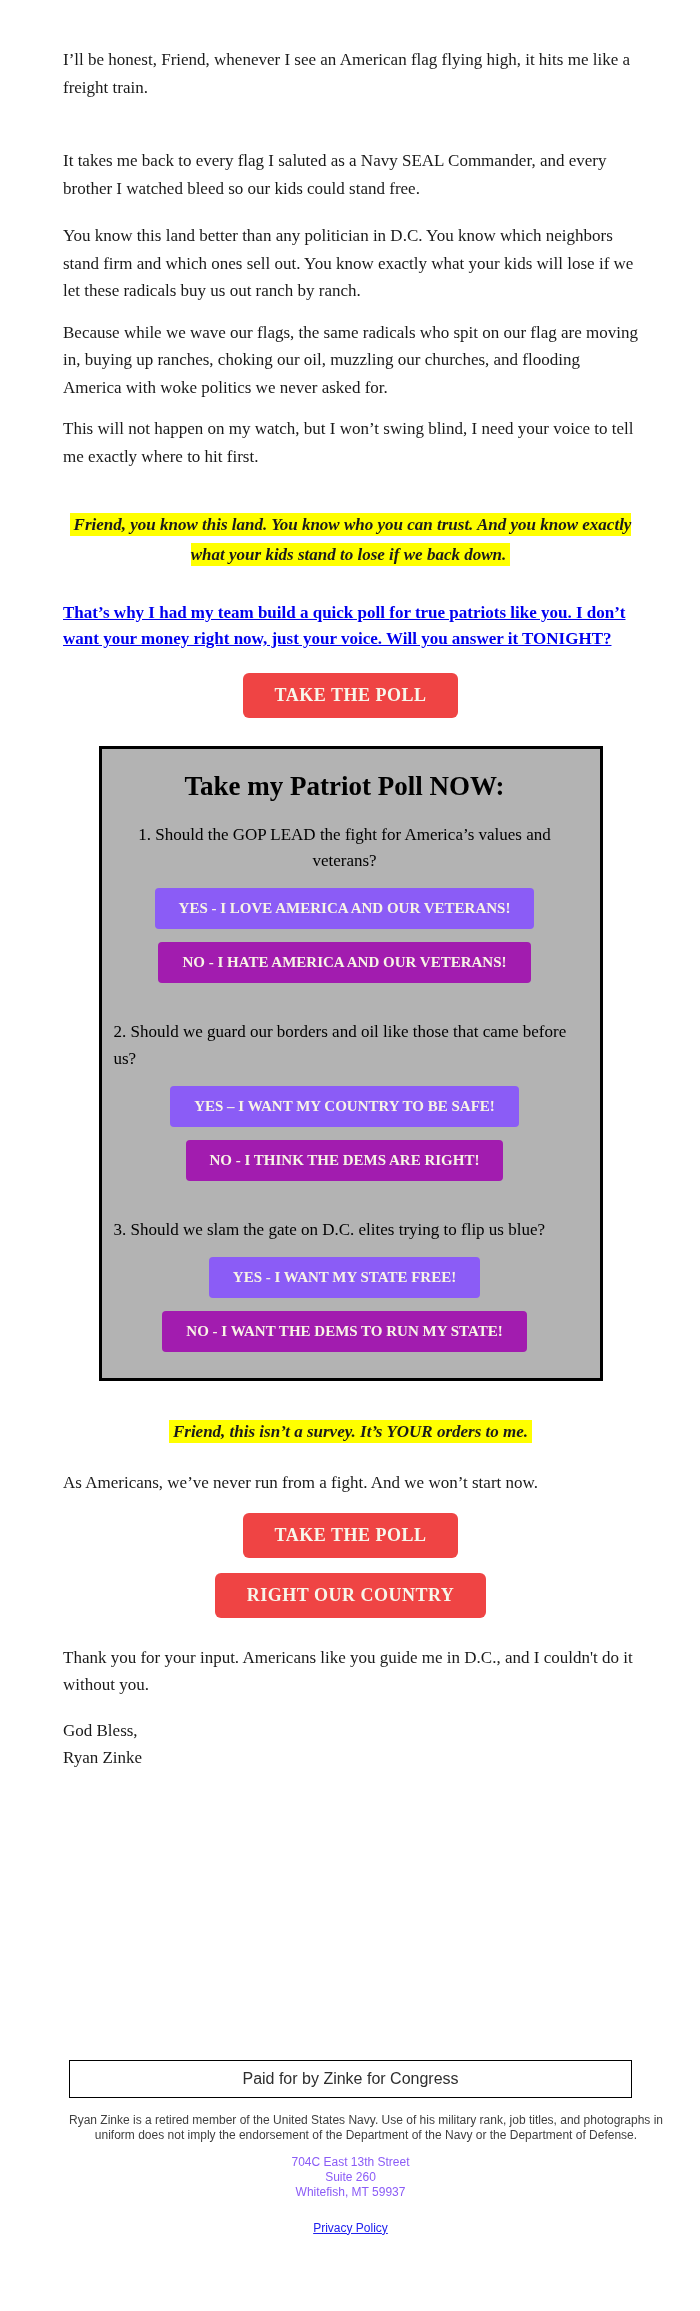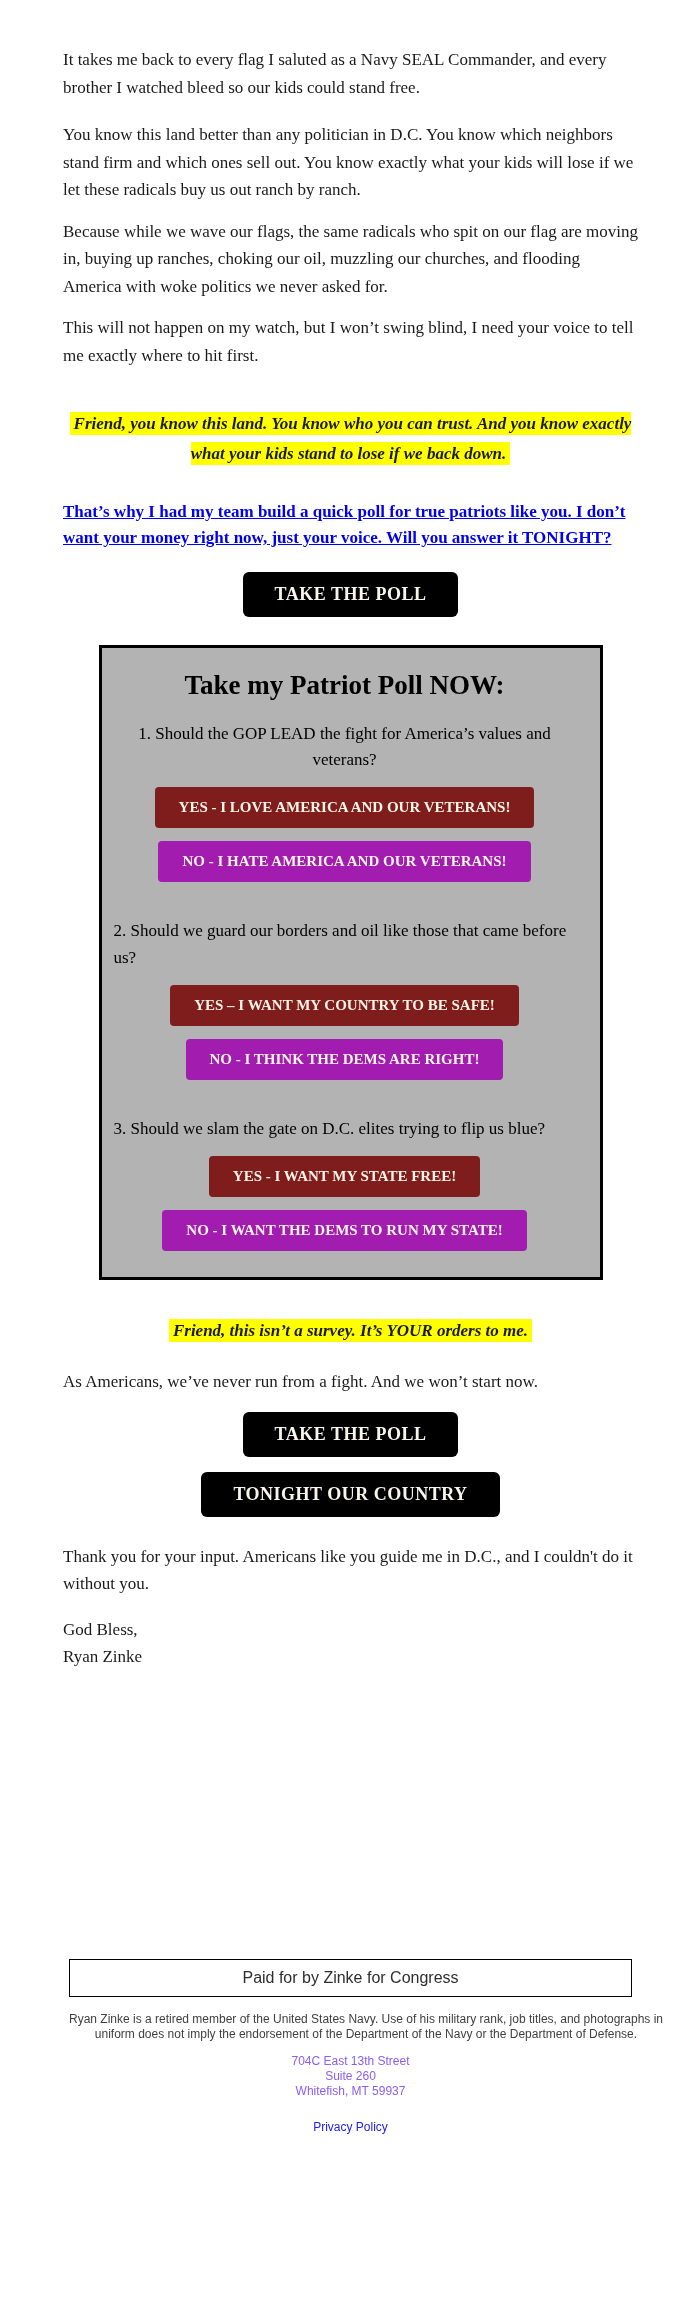--- a/index.html
+++ b/index.html
@@ -53,21 +53,21 @@
     font-weight: bold;
     color: #0000EE;
     text-decoration: underline;
     line-height: 1.55;
     cursor: pointer;
   }
 
   .btn-row { text-align: center; }
   a.big-btn {
     display: inline-block;
-    background: #000000;
+    background: #ef4444;
     color: #f7f6ea;
     font-family: "Liberation Serif", serif;
     font-weight: bold;
     font-size: 18px;
     letter-spacing: 0.5px;
     padding: 12px 32px;
     border-radius: 6px;
     text-decoration: none;
     cursor: pointer;
   }
@@ -101,21 +101,21 @@
     display: inline-block;
     font-family: "Liberation Serif", serif;
     font-weight: bold;
     font-size: 15px;
     padding: 12px 24px;
     border-radius: 4px;
     text-decoration: none;
     cursor: pointer;
     color: #f8f4e6;
   }
-  a.poll-btn.yes { background: #7f1d1d; font-family: Liberation Serif, serif; }
+  a.poll-btn.yes { background: #8b5cf6; font-family: Liberation Serif, serif; }
   a.poll-btn.no  { background: #a21caf; }
   .poll-btn-row { text-align: center; margin-bottom: 13px; }
   .poll-btn-row.no-row { margin-bottom: 0; }
 
   .spacer-footer { height: 288px; }
 
   .footer {
     font-family: "Liberation Sans", sans-serif;
     text-align: center;
     color: #404040;
@@ -137,30 +137,32 @@
   }
   .address {
     font-size: 12px;
     line-height: 1.25;
     color: #8b5cf6;
     margin-bottom: 18px;
   }
   a.privacy-link {
     font-size: 12px;
     color: #2020EE;
+    text-decoration: underline;
     cursor: pointer;
   }
 
   .signoff { font-size: 17px; line-height: 1.62; margin-bottom: 0; }
 </style>
 </head>
 <body>
 
 <div class="content">
 
+  <p class="body-text gap-lg">I’ll be honest, Friend, whenever I see an American flag flying high, it hits me like a freight train.</p>
 
   <p class="body-text" style="margin-bottom:20px;">It takes me back to every flag I saluted as a Navy SEAL Commander, and every brother I watched bleed so our kids could stand free.</p>
 
 
   <p class="body-text" style="margin-bottom:14px;">You know this land better than any politician in D.C. You know which neighbors stand firm and which ones sell out. You know exactly what your kids will lose if we let these radicals buy us out ranch by ranch.</p>
 
   <p class="body-text" style="margin-bottom:14px;">Because while we wave our flags, the same radicals who spit on our flag are moving in, buying up ranches, choking our oil, muzzling our churches, and flooding America with woke politics we never asked for.</p>
 
   <p class="body-text" style="margin-bottom:0;">This will not happen on my watch, but I won’t swing blind, I need your voice to tell me exactly where to hit first.</p>
 
@@ -208,21 +210,21 @@
     <span class="highlight">Friend, this isn’t a survey. It’s YOUR orders to me.</span>
   </div>
 
   <p class="body-text" style="margin-bottom:16px;">As Americans, we’ve never run from a fight. And we won’t start now.</p>
 
   <div class="btn-row stack">
     <a class="big-btn">TAKE THE POLL</a>
   </div>
 
   <div class="btn-row" style="margin-bottom:26px;">
-    <a class="big-btn">TONIGHT OUR COUNTRY</a>
+    <a class="big-btn">RIGHT OUR COUNTRY</a>
   </div>
 
   <p class="body-text" style="margin-bottom:18px;">Thank you for your input. Americans like you guide me in D.C., and I couldn't do it without you.</p>
 
   <div class="signoff">
     <div>God Bless,</div>
     <div>Ryan Zinke</div>
   </div>
 
   <div class="spacer-footer"></div>

